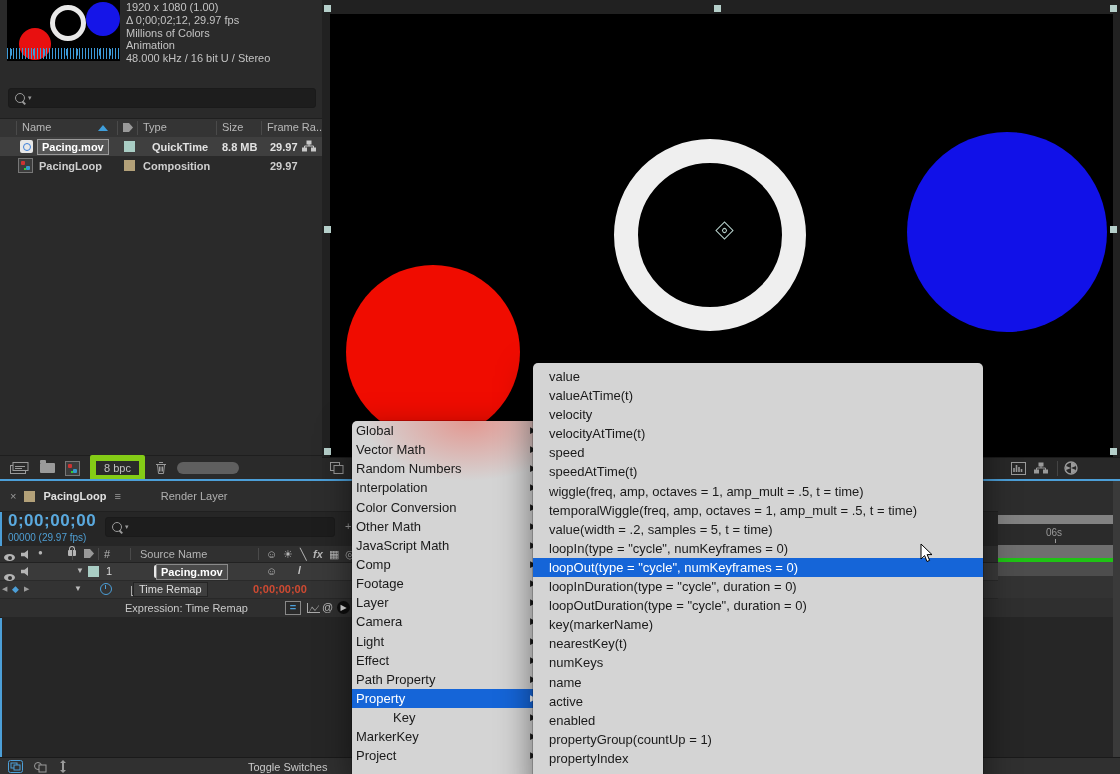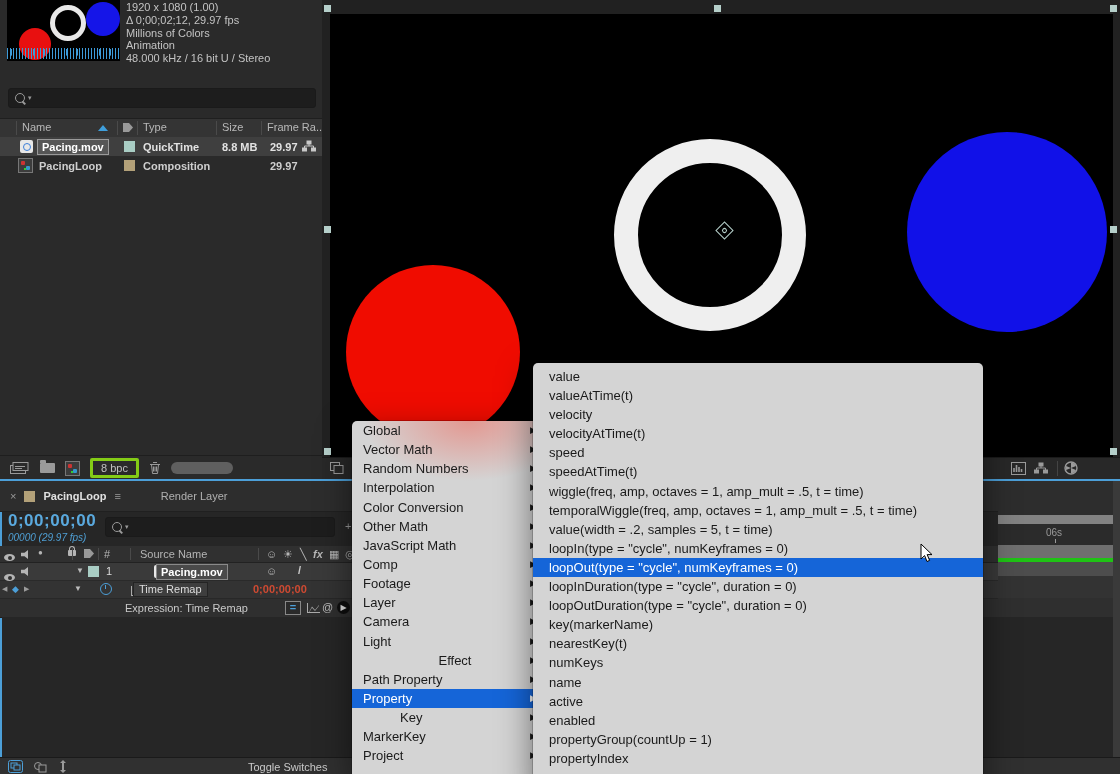--- a/index.html
+++ b/index.html
@@ -30,21 +30,21 @@
   .prow{left:0;width:322px;height:19px;}
   .prow.sel{background:#3f3f3f;}
   .swatch{width:11px;height:11px;display:inline-block;}
   .namebox{background:#565656;border:1px solid #9a9a9a;color:#fff;font-weight:bold;padding:0 4px;height:14px;line-height:14px;}
   .qticon{width:13px;height:13px;background:#e8e8e8;border-radius:2px;position:relative;display:inline-block;}
   .qticon:after{content:"";position:absolute;left:2.5px;top:2.5px;width:6px;height:6px;border:1.5px solid #3d7fd9;border-radius:50%;}
   .compicon{width:13px;height:13px;background:#3c3c3c;border:1px solid #777;position:relative;display:inline-block;}
   .compicon:before{content:"";position:absolute;left:2px;top:2px;width:4px;height:4px;background:#c33;border-radius:1px;}
   .compicon:after{content:"";position:absolute;right:2px;bottom:2px;width:4px;height:4px;background:#39c;border-radius:1px;box-shadow:-3px 1px 0 -1px #3c3;}
   .pbottom{left:0;top:455px;width:322px;height:24px;background:#2a2a2a;border-top:1px solid #1e1e1e;display:flex;align-items:center;gap:10px;padding-left:10px;}
-  .bpcbox{border:3px solid #84cc16;border-radius:2px;padding:1px 8px;color:#c0c0c0;}
+  .bpcbox{border:6px solid #84cc16;border-radius:2px;padding:1px 8px;color:#c0c0c0;}
   .folder{width:15px;height:10px;background:#9a9a9a;border-radius:1px;position:relative;display:inline-block;}
   .folder:before{content:"";position:absolute;top:-3px;left:0;width:6px;height:3px;background:#9a9a9a;border-radius:1px 1px 0 0;}
   .scrollpill{width:62px;height:12px;border-radius:6px;background:#5f5f5f;}
 
   
   .comppanel{left:322px;top:0;width:798px;height:479px;background:#212121;}
   .viewer{position:absolute;left:8px;top:14px;width:783px;height:444px;background:#000;overflow:hidden;}
   .circle{position:absolute;border-radius:50%;}
   .handle{position:absolute;width:7px;height:7px;background:#b5cfca;}
   .anchor{position:absolute;width:11px;height:11px;border:1.5px solid #b5cfca;transform:rotate(45deg);}
@@ -80,21 +80,21 @@
   .stripe{left:998px;width:115px;}
   .rightedge{left:1113px;top:481px;width:7px;height:279px;background:#3a3a3a;}
   .ruler{color:#9a9a9a;font-size:10px;}
   .tick{position:absolute;width:1px;height:4px;background:#9a9a9a;}
   .greenbar{background:#1fc315;}
   .bottombar{left:0;top:757px;width:1120px;height:17px;background:#303030;border-top:1px solid #1a1a1a;color:#c9c9c9;}
 
   
   .menu{background:#d4d4d4;border-radius:5px;box-shadow:0 12px 34px rgba(0,0,0,.5),0 0 0 1px rgba(0,0,0,.18);
         color:#1a1a1a;font-size:13px;overflow:hidden;}
-  .menu .mi{position:relative;padding-left:11px;white-space:nowrap;}
+  .menu .mi{position:relative;padding-left:4px;white-space:nowrap;}
   .menu.sub .mi{padding-left:16px;}
   .menu .mi.hl{background:#1565d8;color:#fff;}
   .menu .arrow{position:absolute;right:10px;top:0;font-size:9px;}
   .redtint{position:absolute;left:0;top:0;right:0;height:120px;pointer-events:none;
            background:radial-gradient(ellipse 140px 80px at 60% 0%,rgba(255,40,20,.35),rgba(255,40,20,0) 75%);}
   .cursor{pointer-events:none;}
 </style>
 </head>
 <body>
 
@@ -130,21 +130,21 @@
       <span class="vsep" style="left:216px;"></span>
       <span class="pcol" style="left:222px;">Size</span>
       <span class="vsep" style="left:261px;"></span>
       <span class="pcol" style="left:267px;">Frame Ra..</span>
     </div>
 
     <div class="abs prow sel row" style="top:137px;">
       <span class="qticon" style="margin-left:20px;"></span>
       <span class="namebox" style="margin-left:4px;">Pacing.mov</span>
       <span class="swatch" style="position:absolute;left:124px;background:#a9cdc4;"></span>
-      <span style="position:absolute;left:143px;color:#e2e2e2;font-weight:bold;">QuickTime</span>
+      <span style="position:absolute;left:152px;color:#e2e2e2;font-weight:bold;">QuickTime</span>
       <span style="position:absolute;left:222px;color:#e2e2e2;font-weight:bold;">8.8 MB</span>
       <span style="position:absolute;left:270px;color:#e2e2e2;font-weight:bold;">29.97</span>
       <svg style="position:absolute;left:302px;top:3px;" width="14" height="13" viewBox="0 0 14 13">
           <g stroke="#c8c8c8" fill="none">
             <rect x="5" y="1" width="4" height="3" fill="#c8c8c8"></rect>
             <rect x="0.5" y="8" width="4" height="3" fill="#c8c8c8"></rect>
             <rect x="9.5" y="8" width="4" height="3" fill="#c8c8c8"></rect>
             <path d="M7 4v2M2.5 8V6h9v2"></path>
           </g>
         </svg>
@@ -224,21 +224,21 @@
 
   <div class="abs tabrow row">
     <span style="margin-left:10px;color:#9a9a9a;">×</span>
     <span class="swatch" style="margin-left:8px;background:#b3a179;"></span>
     <span style="margin-left:8px;color:#e0e0e0;font-weight:bold;">PacingLoop</span>
     <span style="margin-left:8px;color:#9a9a9a;">≡</span>
     <span style="margin-left:40px;color:#b0b0b0;">Render Layer</span>
   </div>
 
   <div class="abs timecode" style="left:8px;top:511px;">0;00;00;00</div>
-  <div class="abs frames" style="left:8px;top:532px;font-style:italic;">00000 (29.97 fps)</div>
+  <div class="abs frames" style="left:8px;top:532px;">00000 (29.97 fps)</div>
   <div class="abs searchbox" style="left:105px;top:517px;width:216px;">
     <span class="mag"></span>
       <span class="mag-drop">▾</span>
   </div>
   <span class="abs" style="left:345px;top:520px;color:#9a9a9a;">+</span>
 
   <div class="abs hdr">
     <span class="abs eye" style="left:4px;top:5px;"></span>
     <span class="abs spk" style="left:21px;top:4px;"></span>
     <span class="abs" style="left:38px;top:2px;color:#b5b5b5;font-size:8px;">●</span>
@@ -376,21 +376,21 @@
       <div class="mi" style="height:19.15px;line-height:19.15px;">
         <span>Camera</span>
         <span class="arrow" style="line-height:19.15px;">▶</span>
       </div>
 
       <div class="mi" style="height:19.15px;line-height:19.15px;">
         <span>Light</span>
         <span class="arrow" style="line-height:19.15px;">▶</span>
       </div>
 
-      <div class="mi" style="height:19.15px;line-height:19.15px;text-align:center;">
+      <div class="mi" style="height:19.15px;line-height:19.15px;">
         <span>Effect</span>
         <span class="arrow" style="line-height:19.15px;">▶</span>
       </div>
 
       <div class="mi" style="height:19.15px;line-height:19.15px;">
         <span>Path Property</span>
         <span class="arrow" style="line-height:19.15px;">▶</span>
       </div>
 
       <div class="mi hl" style="height:19.15px;line-height:19.15px;">

